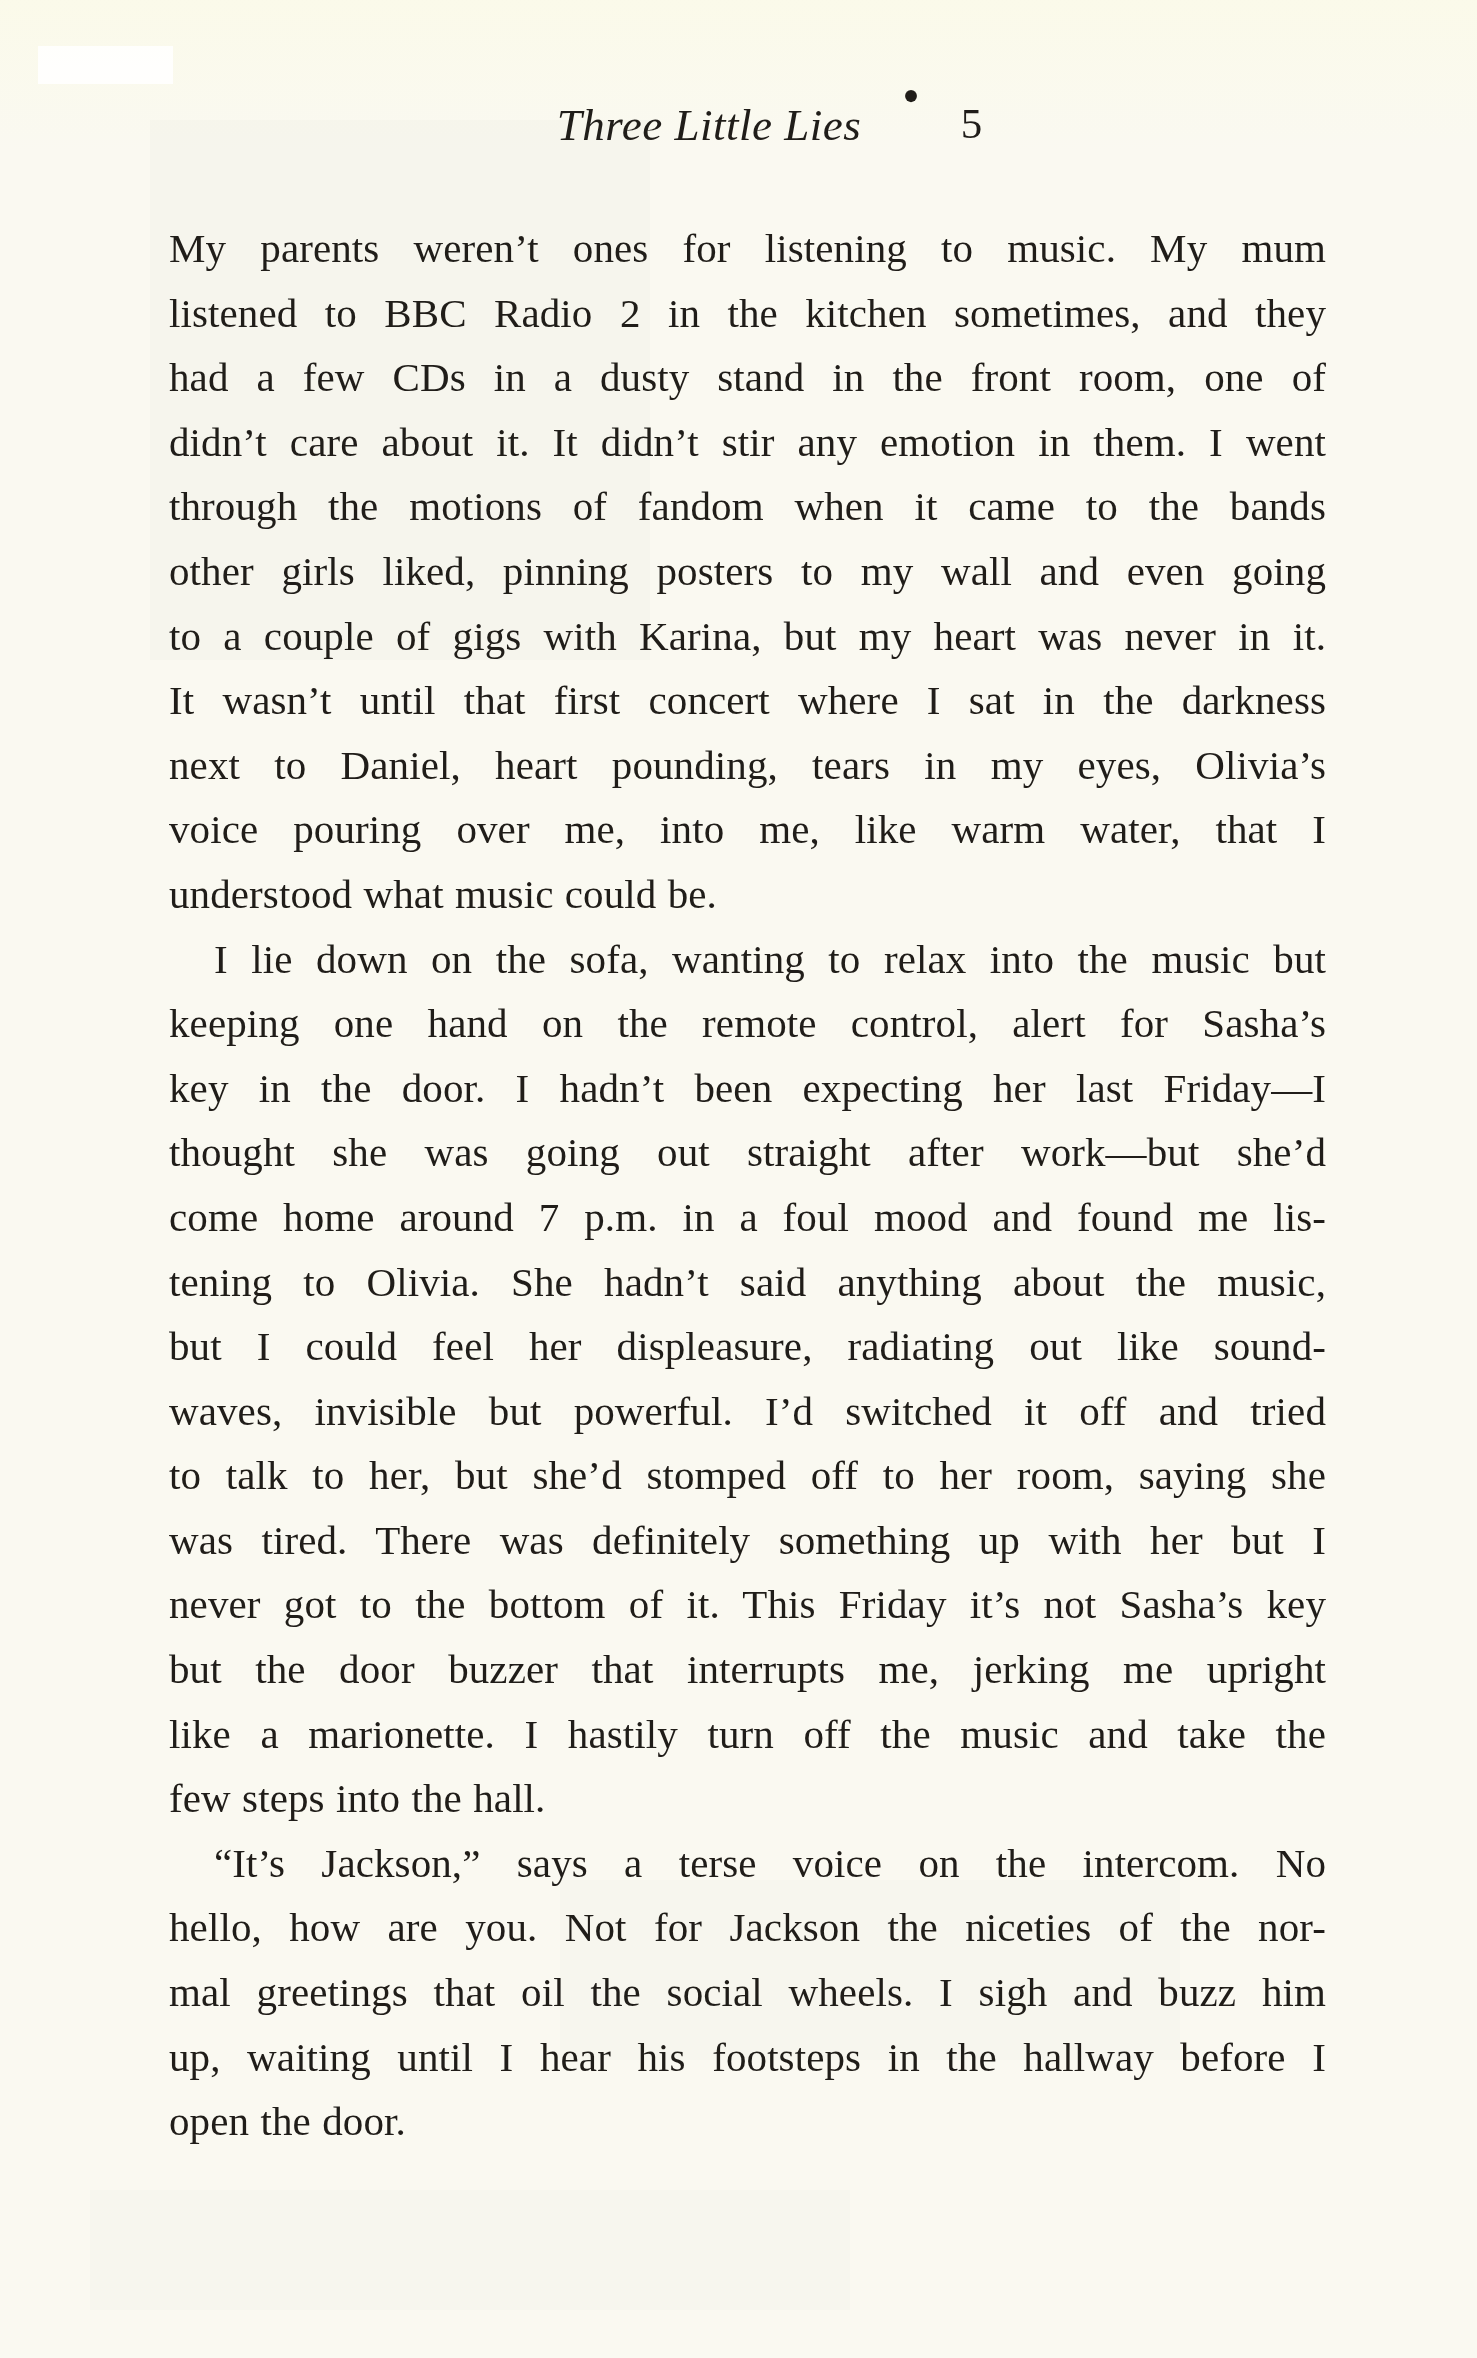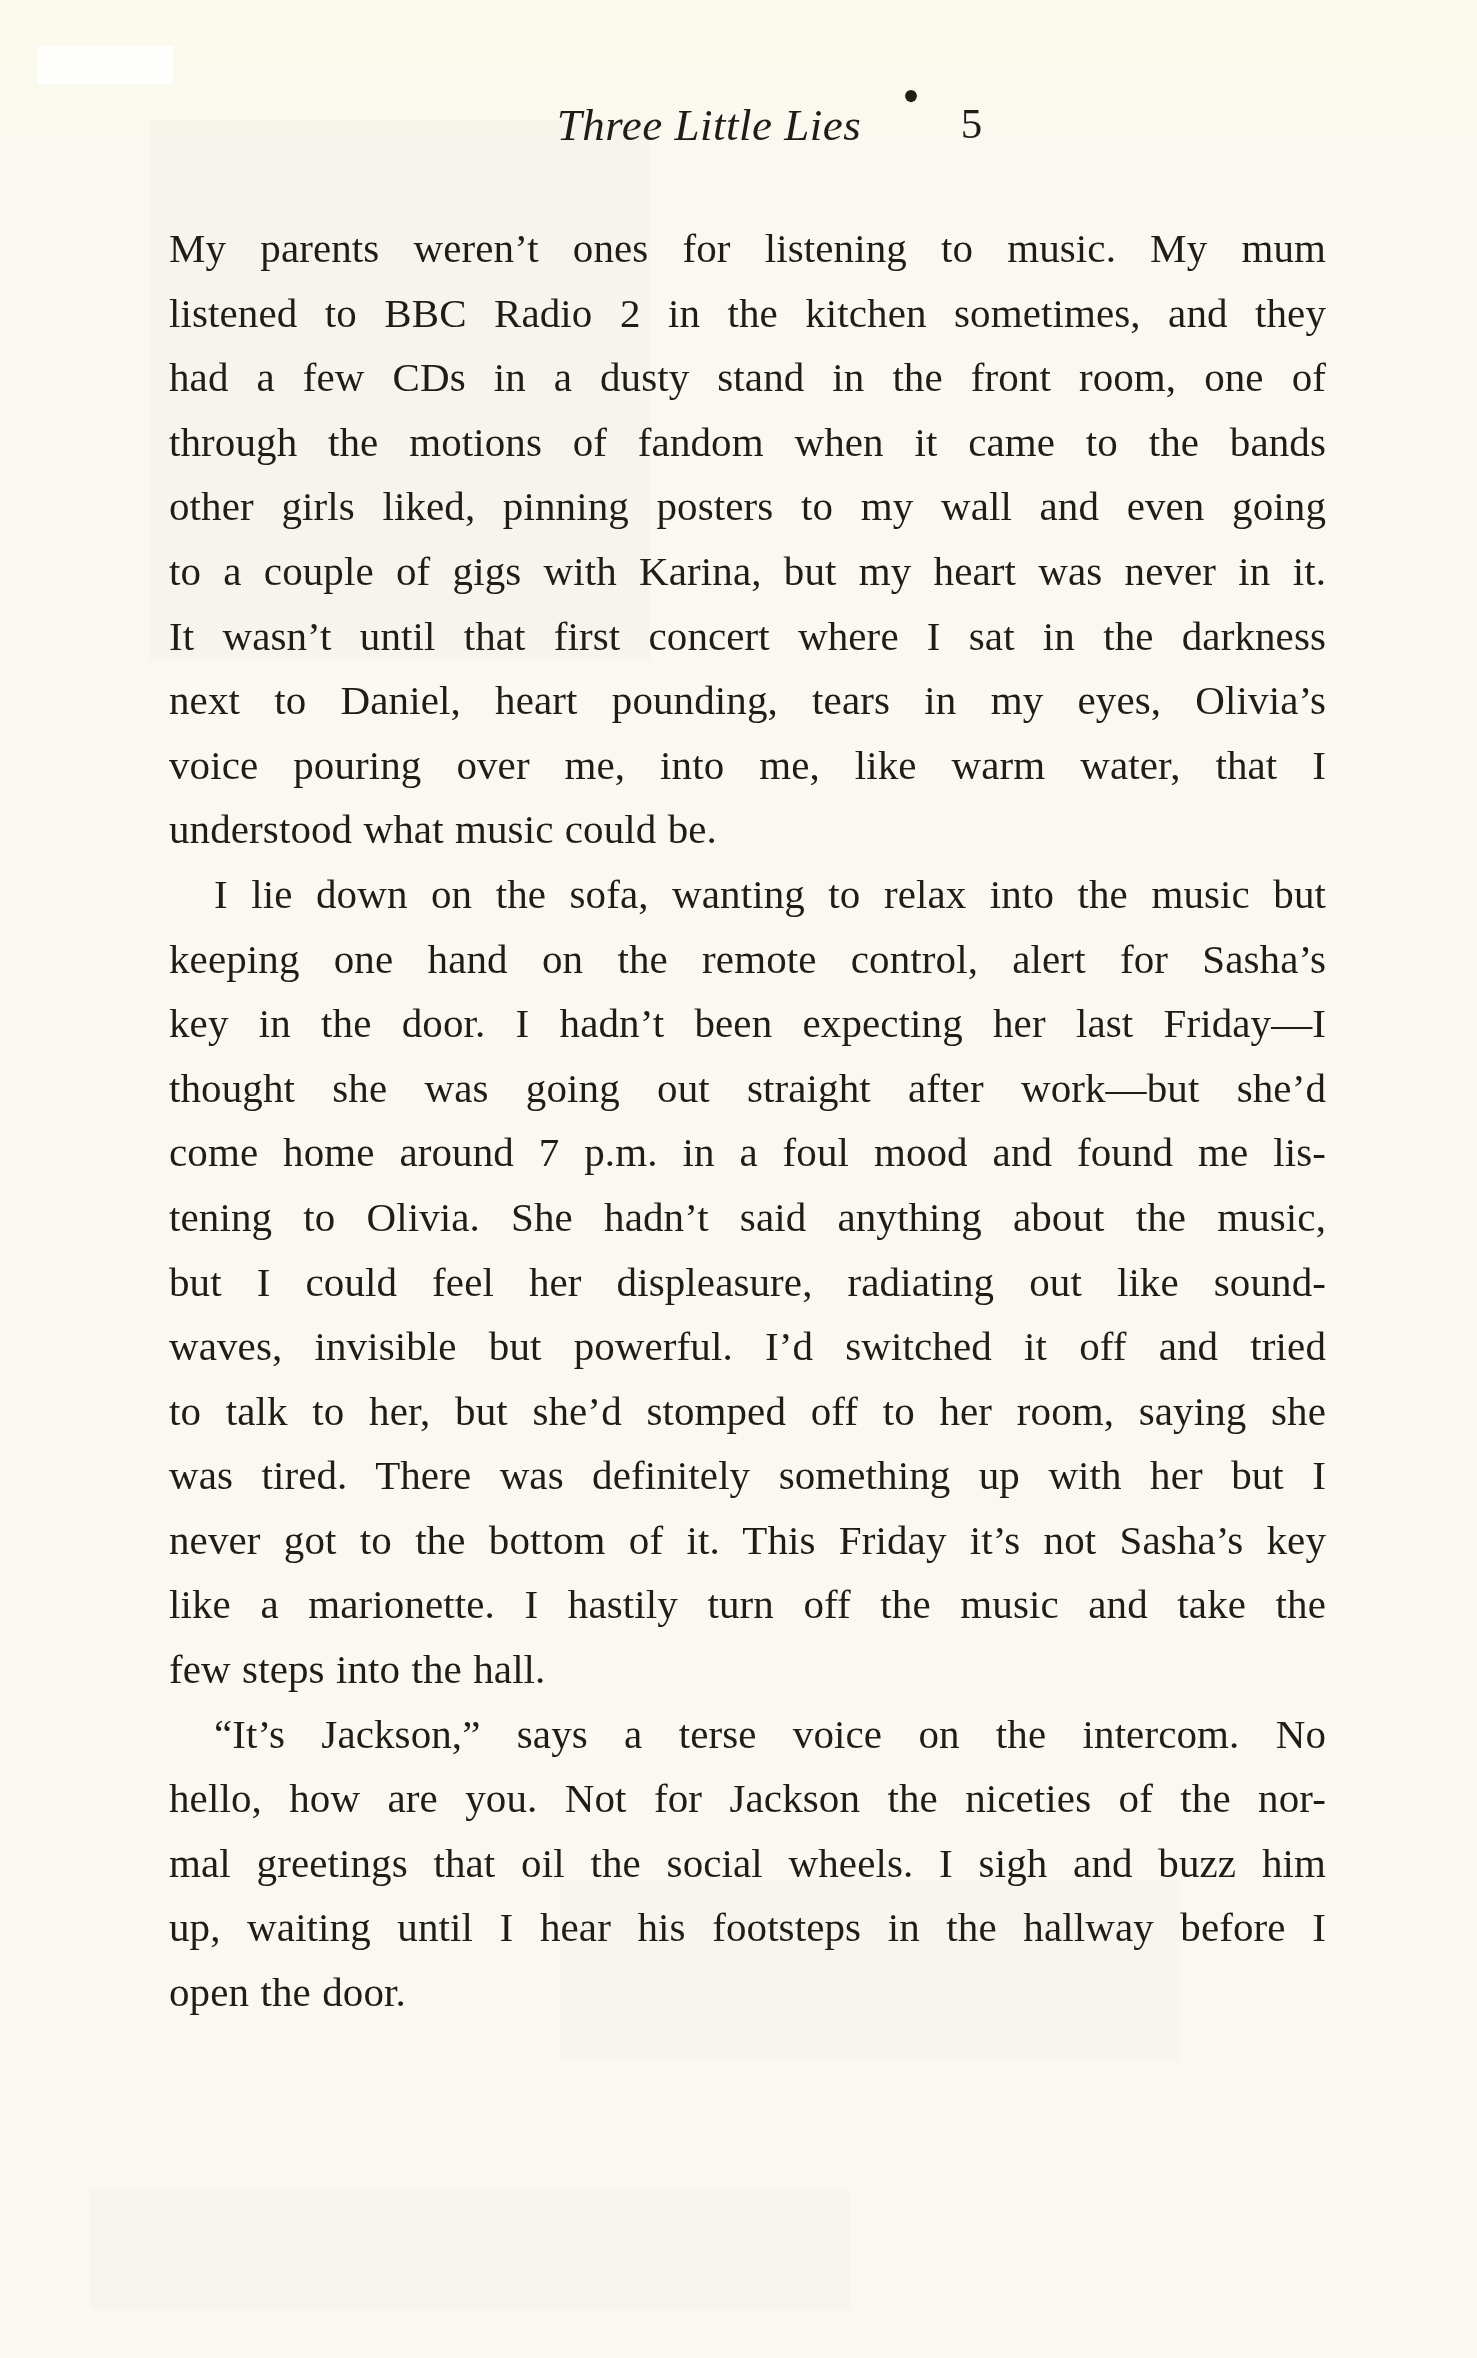--- a/index.html
+++ b/index.html
@@ -104,38 +104,40 @@
   <div class="running-header">
     <span class="title">Three Little Lies</span>
     <span class="bullet">•</span>
     <span class="pagenum">5</span>
   </div>
 
   <div class="body-text" id="body-text">
       <div class="line">My parents weren’t ones for listening to music. My mum</div>
       <div class="line">listened to BBC Radio 2 in the kitchen sometimes, and they</div>
       <div class="line">had a few CDs in a dusty stand in the front room, one of</div>
+      <div class="line">didn’t care about it. It didn’t stir any emotion in them. I went</div>
       <div class="line">through the motions of fandom when it came to the bands</div>
       <div class="line">other girls liked, pinning posters to my wall and even going</div>
       <div class="line">to a couple of gigs with Karina, but my heart was never in it.</div>
       <div class="line">It wasn’t until that first concert where I sat in the darkness</div>
       <div class="line">next to Daniel, heart pounding, tears in my eyes, Olivia’s</div>
       <div class="line">voice pouring over me, into me, like warm water, that I</div>
       <div class="line para-end">understood what music could be.</div>
       <div class="line indent">I lie down on the sofa, wanting to relax into the music but</div>
       <div class="line">keeping one hand on the remote control, alert for Sasha’s</div>
       <div class="line">key in the door. I hadn’t been expecting her last Friday—I</div>
       <div class="line">thought she was going out straight after work—but she’d</div>
       <div class="line">come home around 7 p.m. in a foul mood and found me lis-</div>
       <div class="line">tening to Olivia. She hadn’t said anything about the music,</div>
       <div class="line">but I could feel her displeasure, radiating out like sound-</div>
       <div class="line">waves, invisible but powerful. I’d switched it off and tried</div>
       <div class="line">to talk to her, but she’d stomped off to her room, saying she</div>
       <div class="line">was tired. There was definitely something up with her but I</div>
       <div class="line">never got to the bottom of it. This Friday it’s not Sasha’s key</div>
+      <div class="line">but the door buzzer that interrupts me, jerking me upright</div>
       <div class="line">like a marionette. I hastily turn off the music and take the</div>
       <div class="line para-end">few steps into the hall.</div>
       <div class="line indent">“It’s Jackson,” says a terse voice on the intercom. No</div>
       <div class="line">hello, how are you. Not for Jackson the niceties of the nor-</div>
       <div class="line">mal greetings that oil the social wheels. I sigh and buzz him</div>
       <div class="line">up, waiting until I hear his footsteps in the hallway before I</div>
       <div class="line para-end">open the door.</div>
     </div>
 
 </div>

